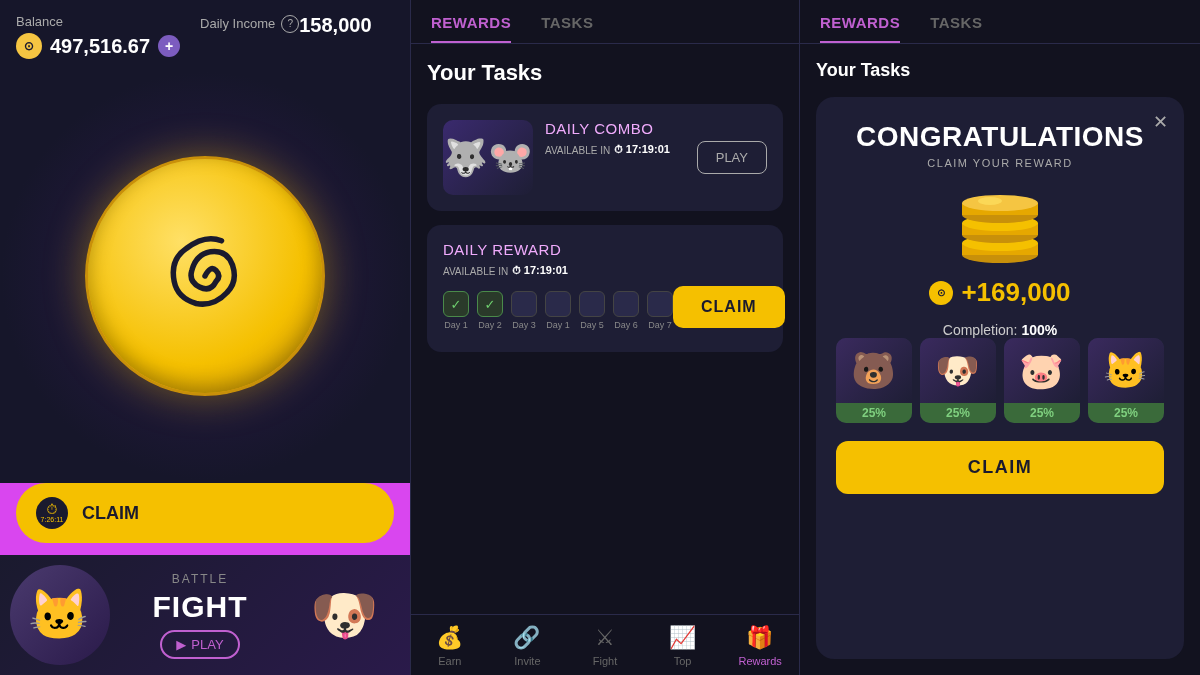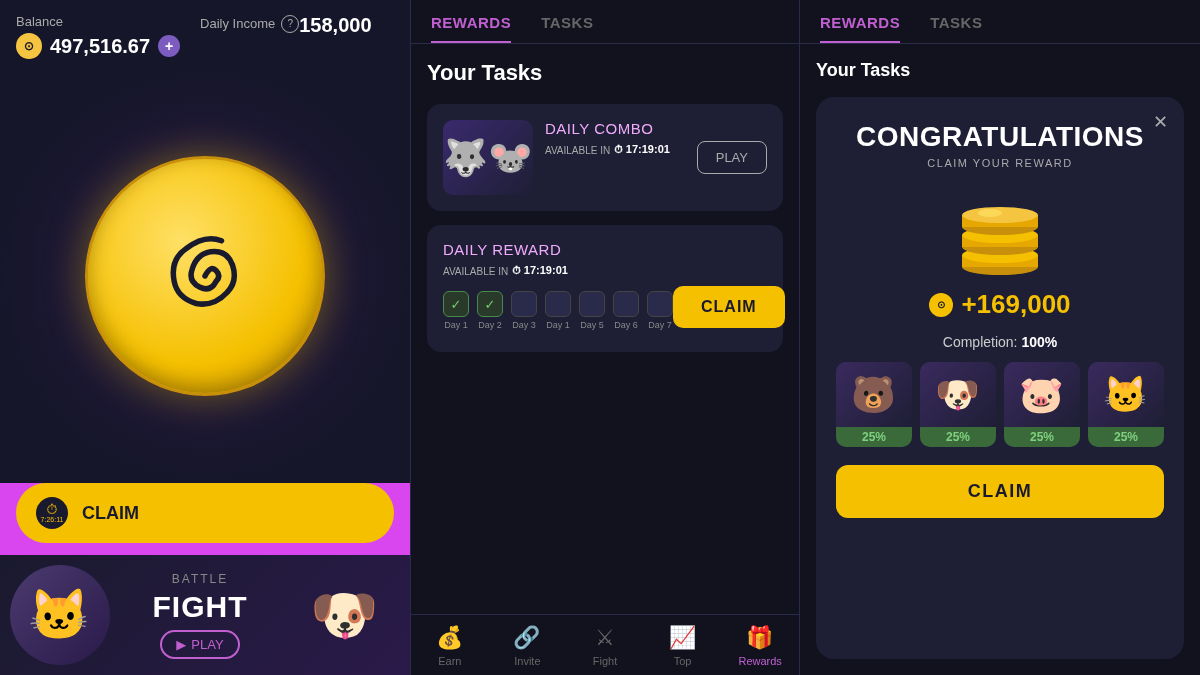--- a/index.html
+++ b/index.html
@@ -470,21 +470,21 @@
       font-weight: 900;
       text-align: right;
       letter-spacing: 0.5px;
       margin-bottom: 4px;
     }
 
     .claim-subtitle {
       color: #aaa;
       font-size: 11px;
       letter-spacing: 1.5px;
-      margin-bottom: 16px;
+      margin-bottom: 4px;
     }
 
     .coin-stack {
       width: 110px;
       height: 80px;
       position: relative;
       margin: 10px auto 14px;
     }
 
     .reward-amount {
@@ -507,21 +507,20 @@
     }
     .reward-value {
       color: #f5c000;
       font-size: 26px;
       font-weight: 900;
     }
 
     .completion-text {
       color: #ccc;
       font-size: 14px;
-      margin-bottom: 12px;
     }
     .completion-pct {
       color: #fff;
       font-weight: bold;
     }
 
     .characters-row {
       display: flex;
       gap: 8px;
       margin-bottom: 18px;

